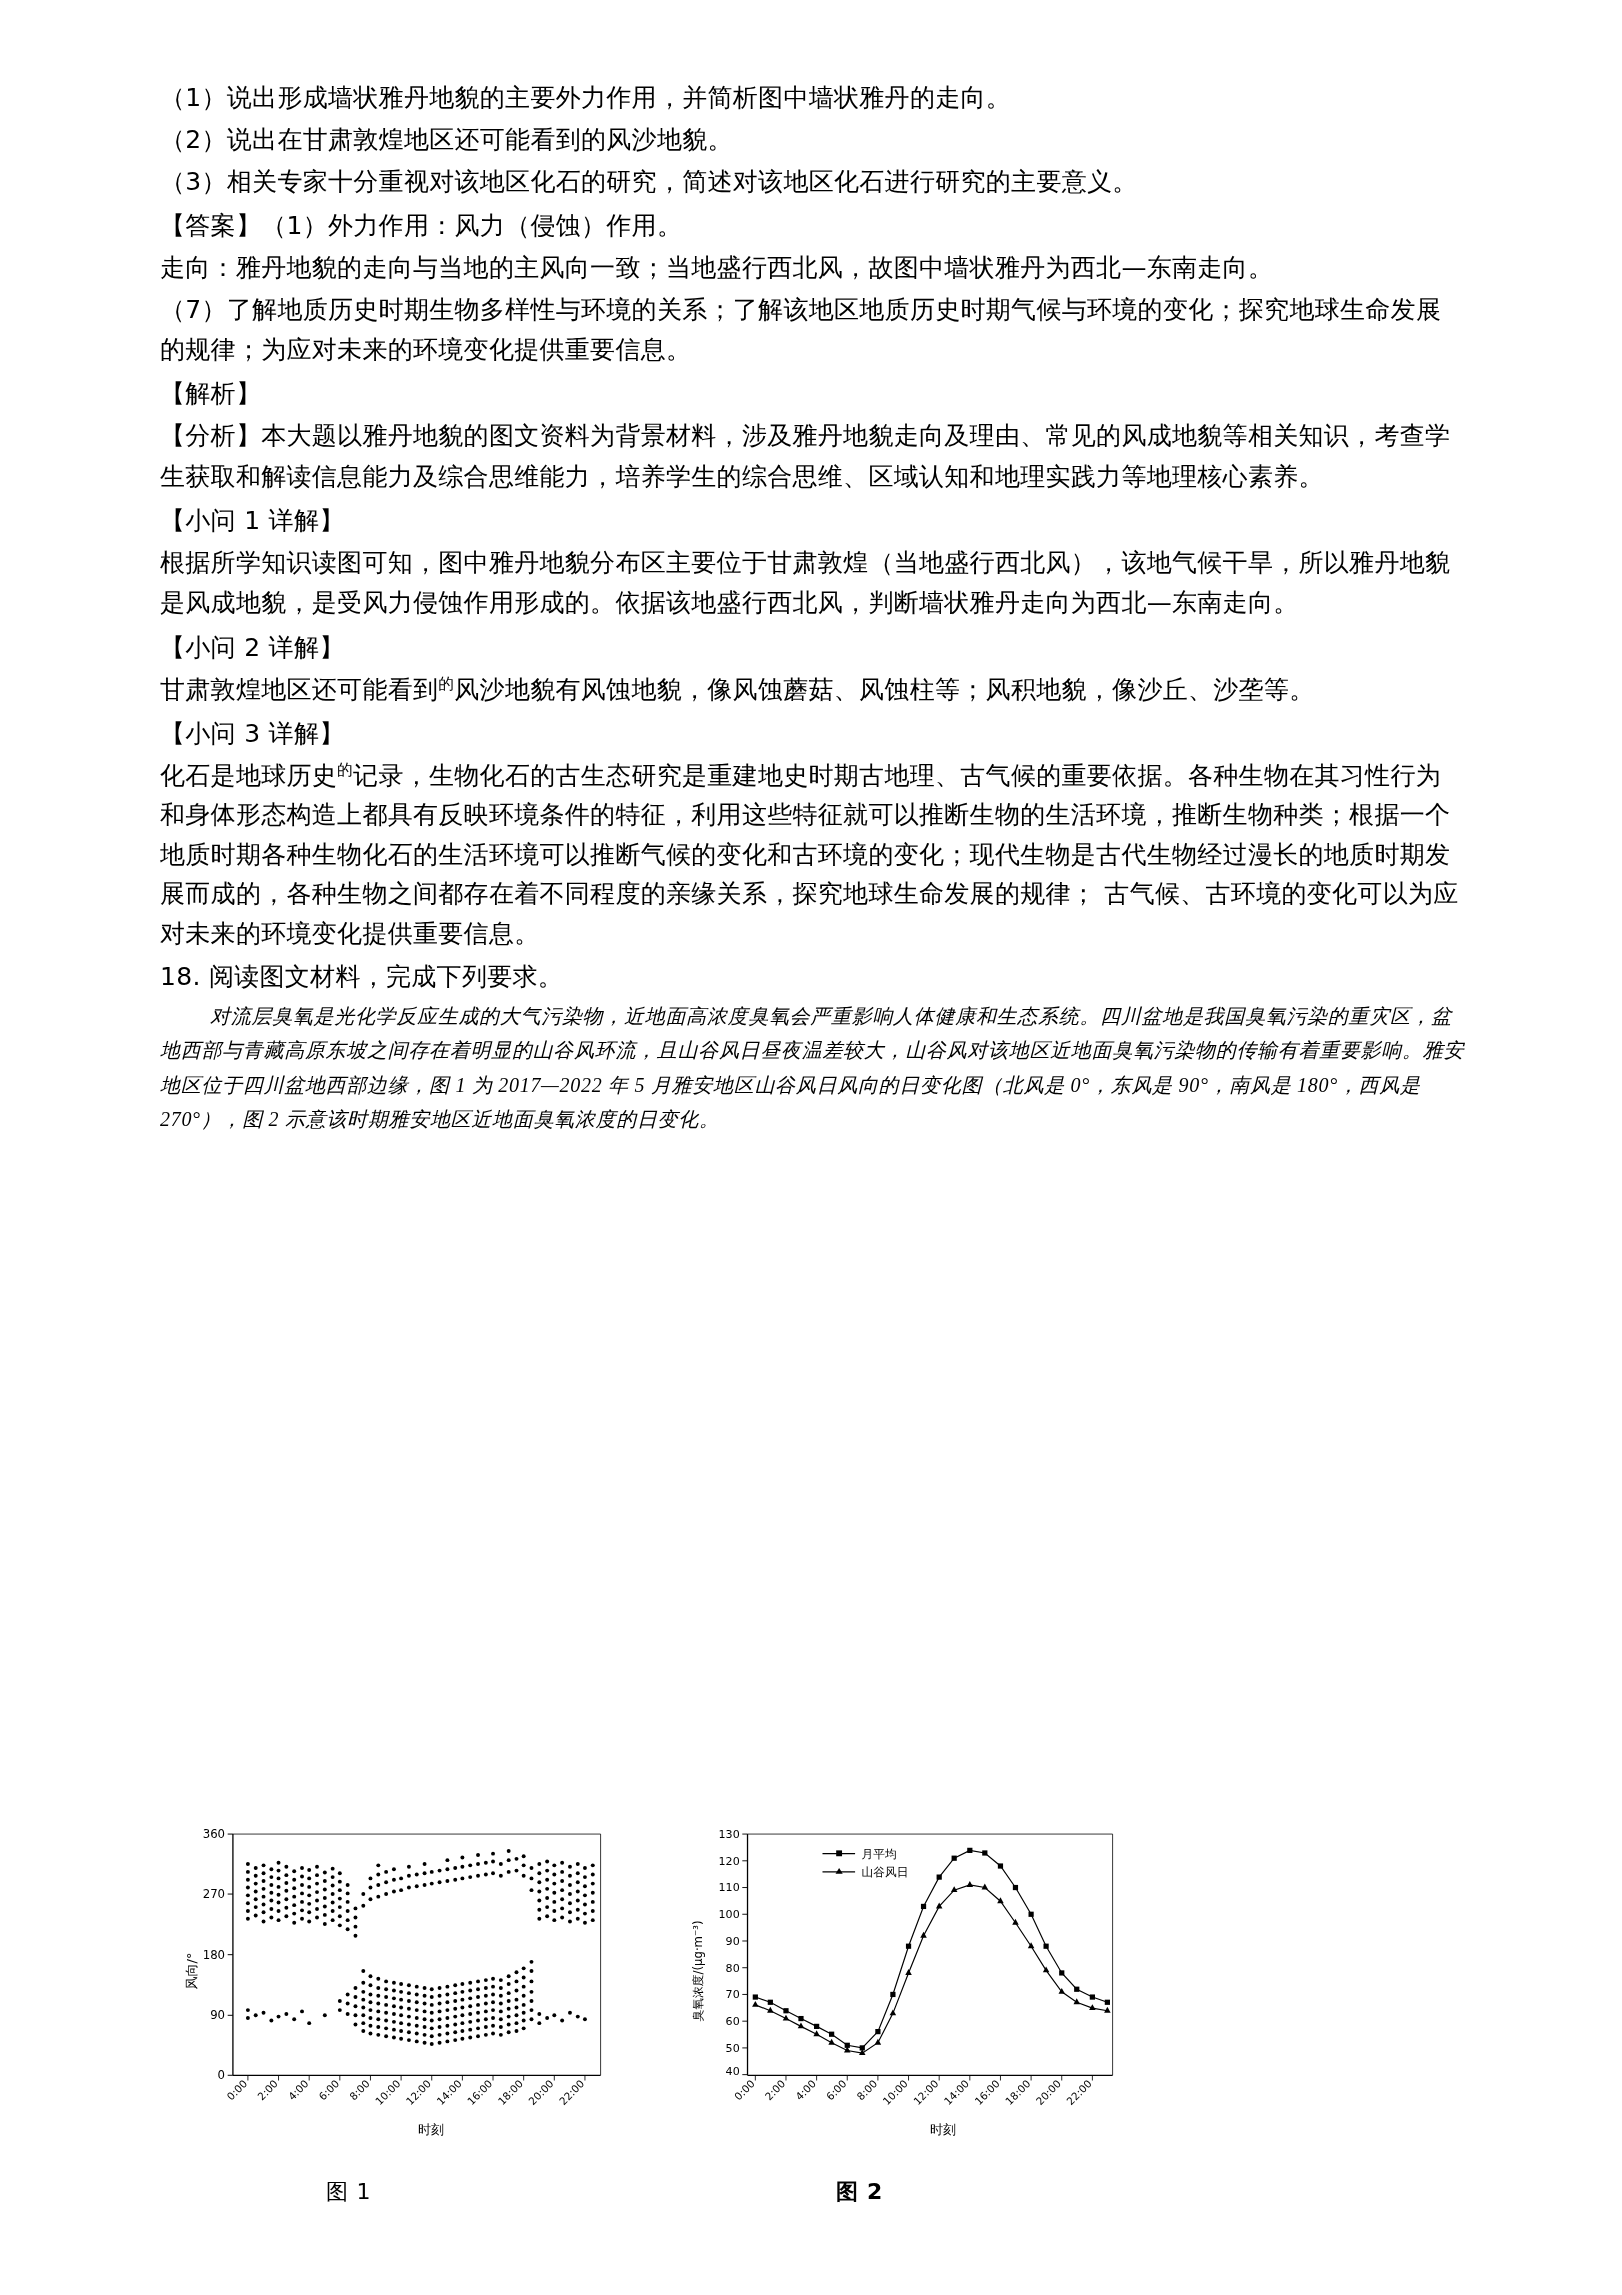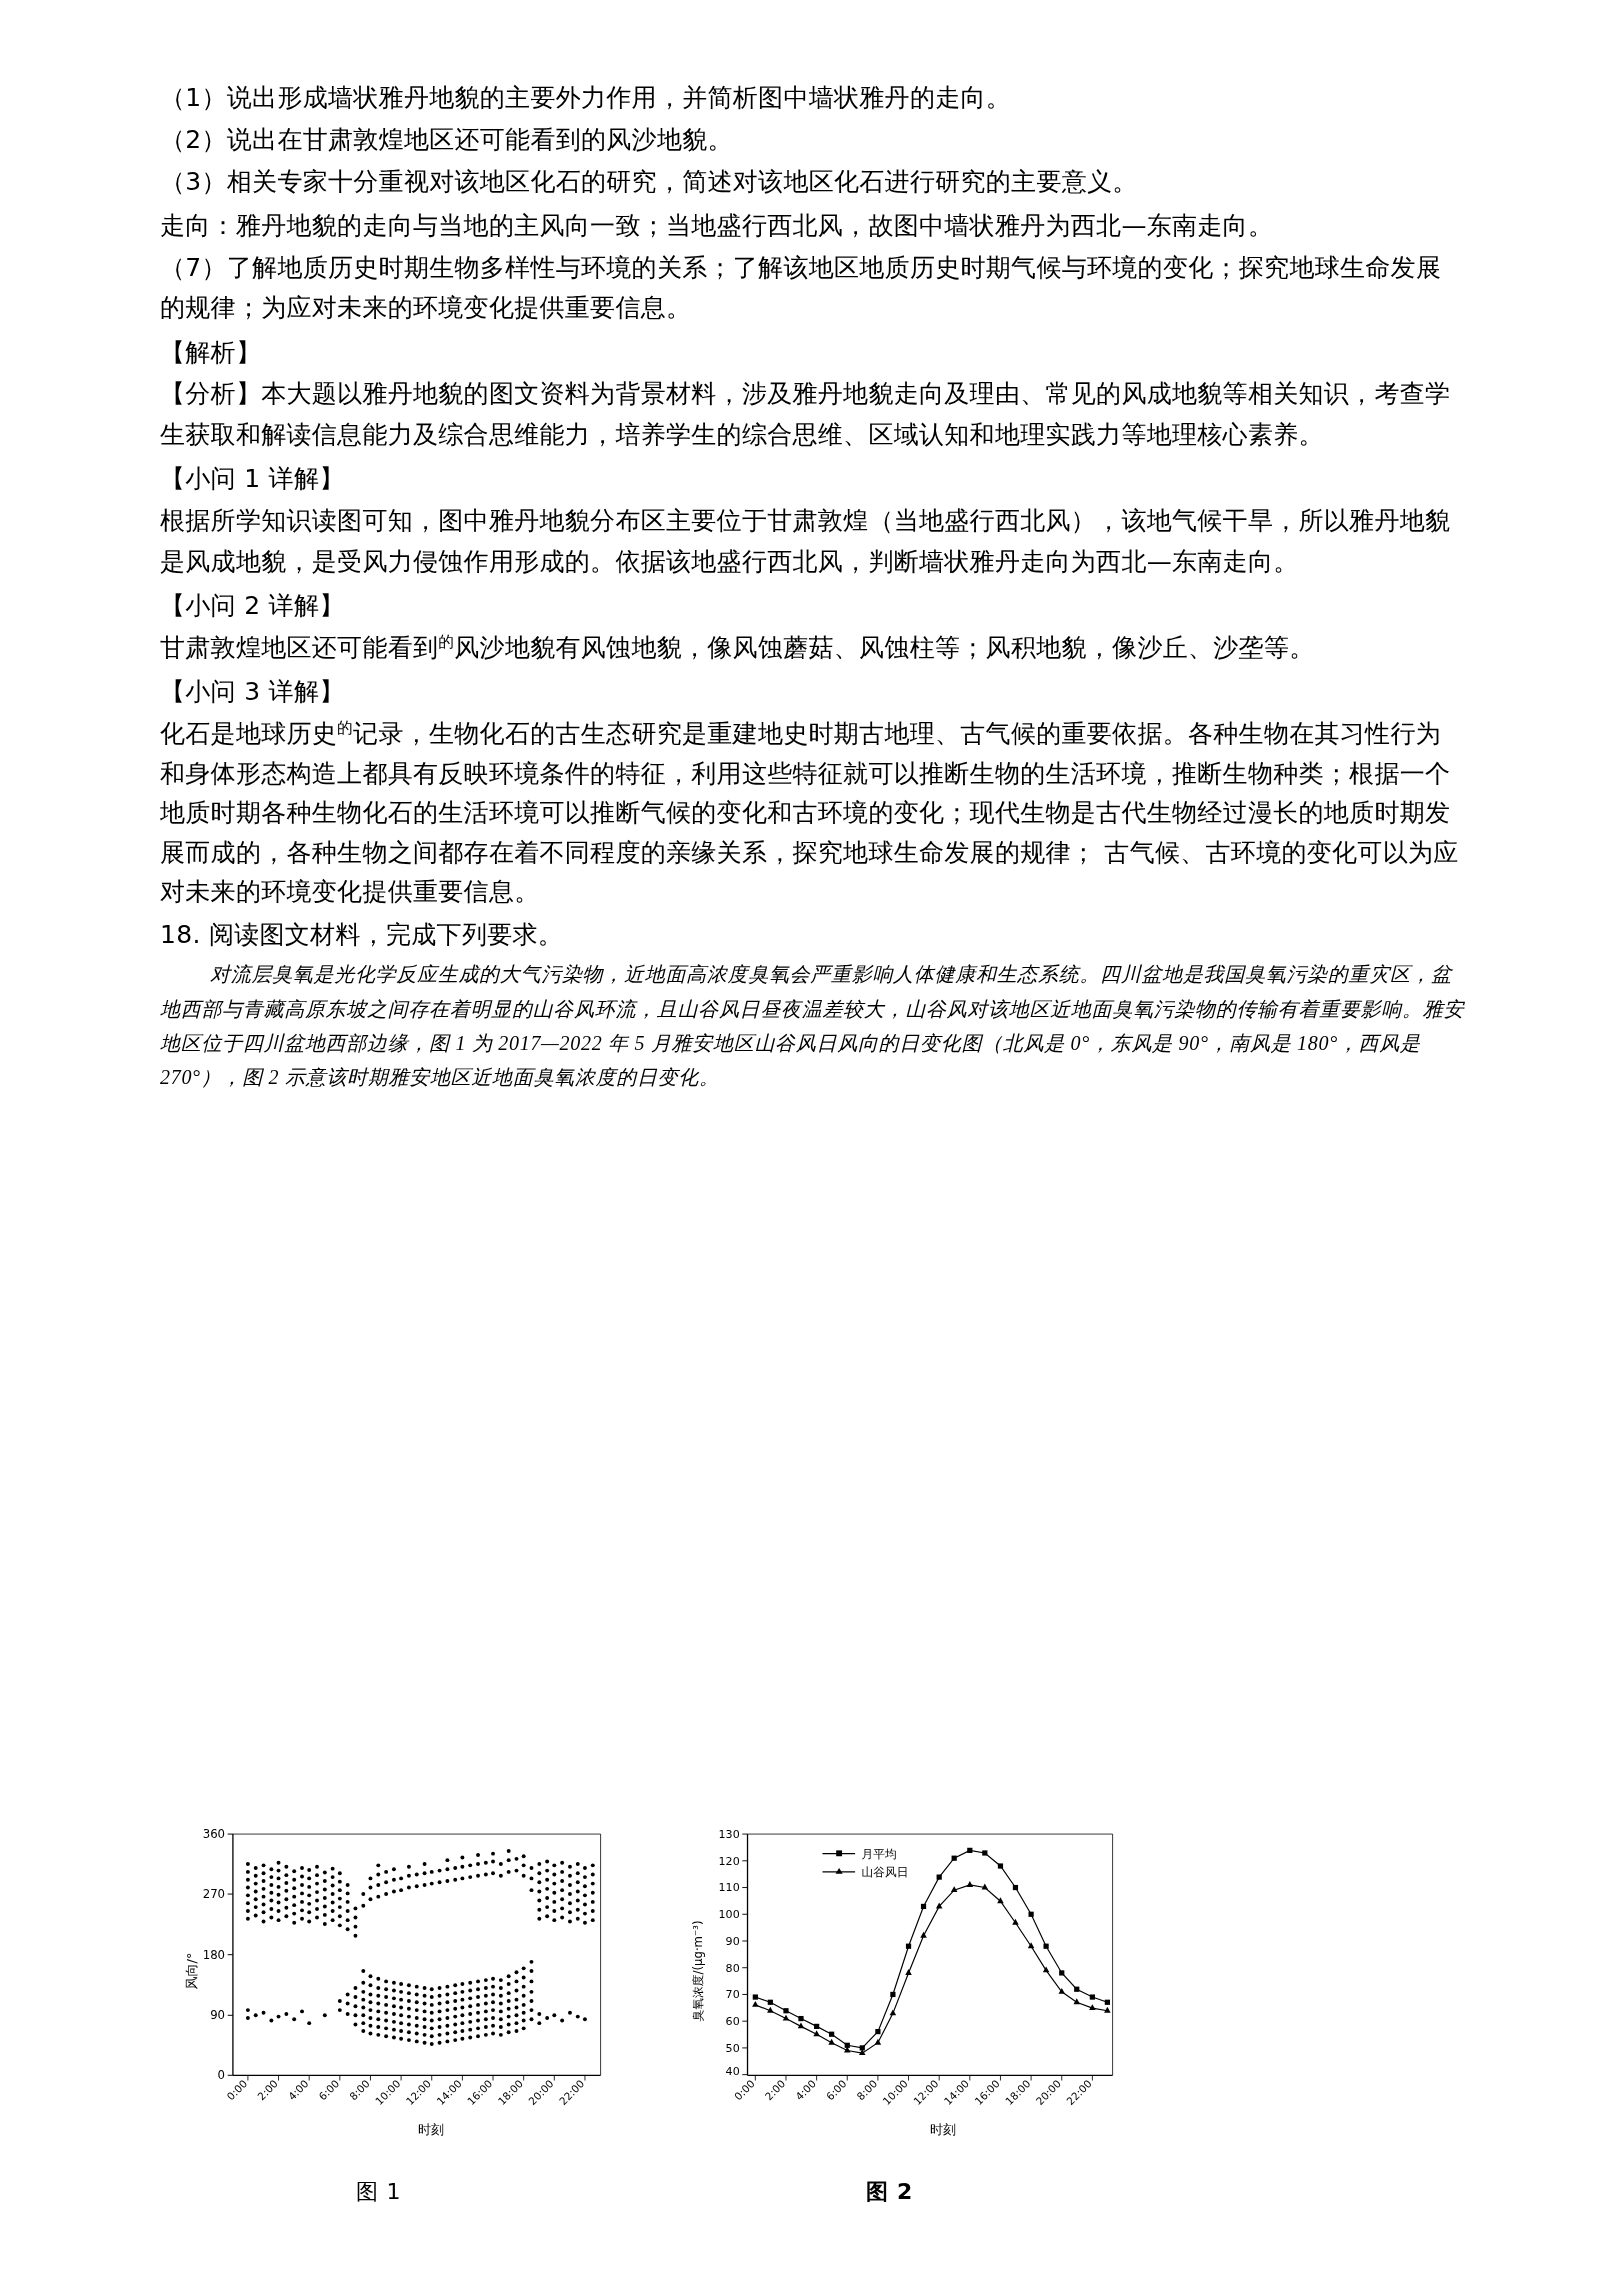--- a/index.html
+++ b/index.html
@@ -72,21 +72,20 @@
     position: absolute;
     top: 0;
   }
   .fig1 { left: 9.8px; }
   .fig2 { left: 522px; }
   .fig-caption {
     position: absolute;
     font-size: 22px;
     font-family: "DejaVu Sans", "Liberation Sans", sans-serif;
     letter-spacing: 0.7px;
-    margin-left: 30px;
   }
   .cap1 { left: 326px; top: 2177px; }
   .cap2 { left: 836px; top: 2177px; font-weight: bold; }
 
   svg text {
     font-family: "DejaVu Sans", "Liberation Sans", sans-serif;
   }
 </style>
 </head>
 <body>
@@ -95,20 +94,21 @@
 
   <div class="content">
 
     <div class="block">
       <div class="line para">（1）说出形成墙状雅丹地貌的主要外力作用，并简析图中墙状雅丹的走向。</div>
       <div class="line para">（2）说出在甘肃敦煌地区还可能看到的风沙地貌。</div>
       <div class="line para">（3）相关专家十分重视对该地区化石的研究，简述对该地区化石进行研究的主要意义。</div>
     </div>
 
     <div class="block">
+      <div class="line para">【答案】（1）外力作用：风力（侵蚀）作用。</div>
       <div class="line para">走向：雅丹地貌的走向与当地的主风向一致；当地盛行西北风，故图中墙状雅丹为西北—东南走向。</div>
       <div class="line para">（7）了解地质历史时期生物多样性与环境的关系；了解该地区地质历史时期气候与环境的变化；探究地球生命发展的规律；为应对未来的环境变化提供重要信息。</div>
     </div>
 
     <div class="block">
       <div class="line para">【解析】</div>
       <div class="line para"><span>【分析】</span><span>本大题以雅丹地貌的图文资料为背景材料，涉及雅丹地貌走向及理由、常见的风成地貌等相关知识，考查学生获取和解读信息能力及综合思维能力，培养学生的综合思维、区域认知和地理实践力等地理核心素养。</span></div>
     </div>
 
     <div class="block">

